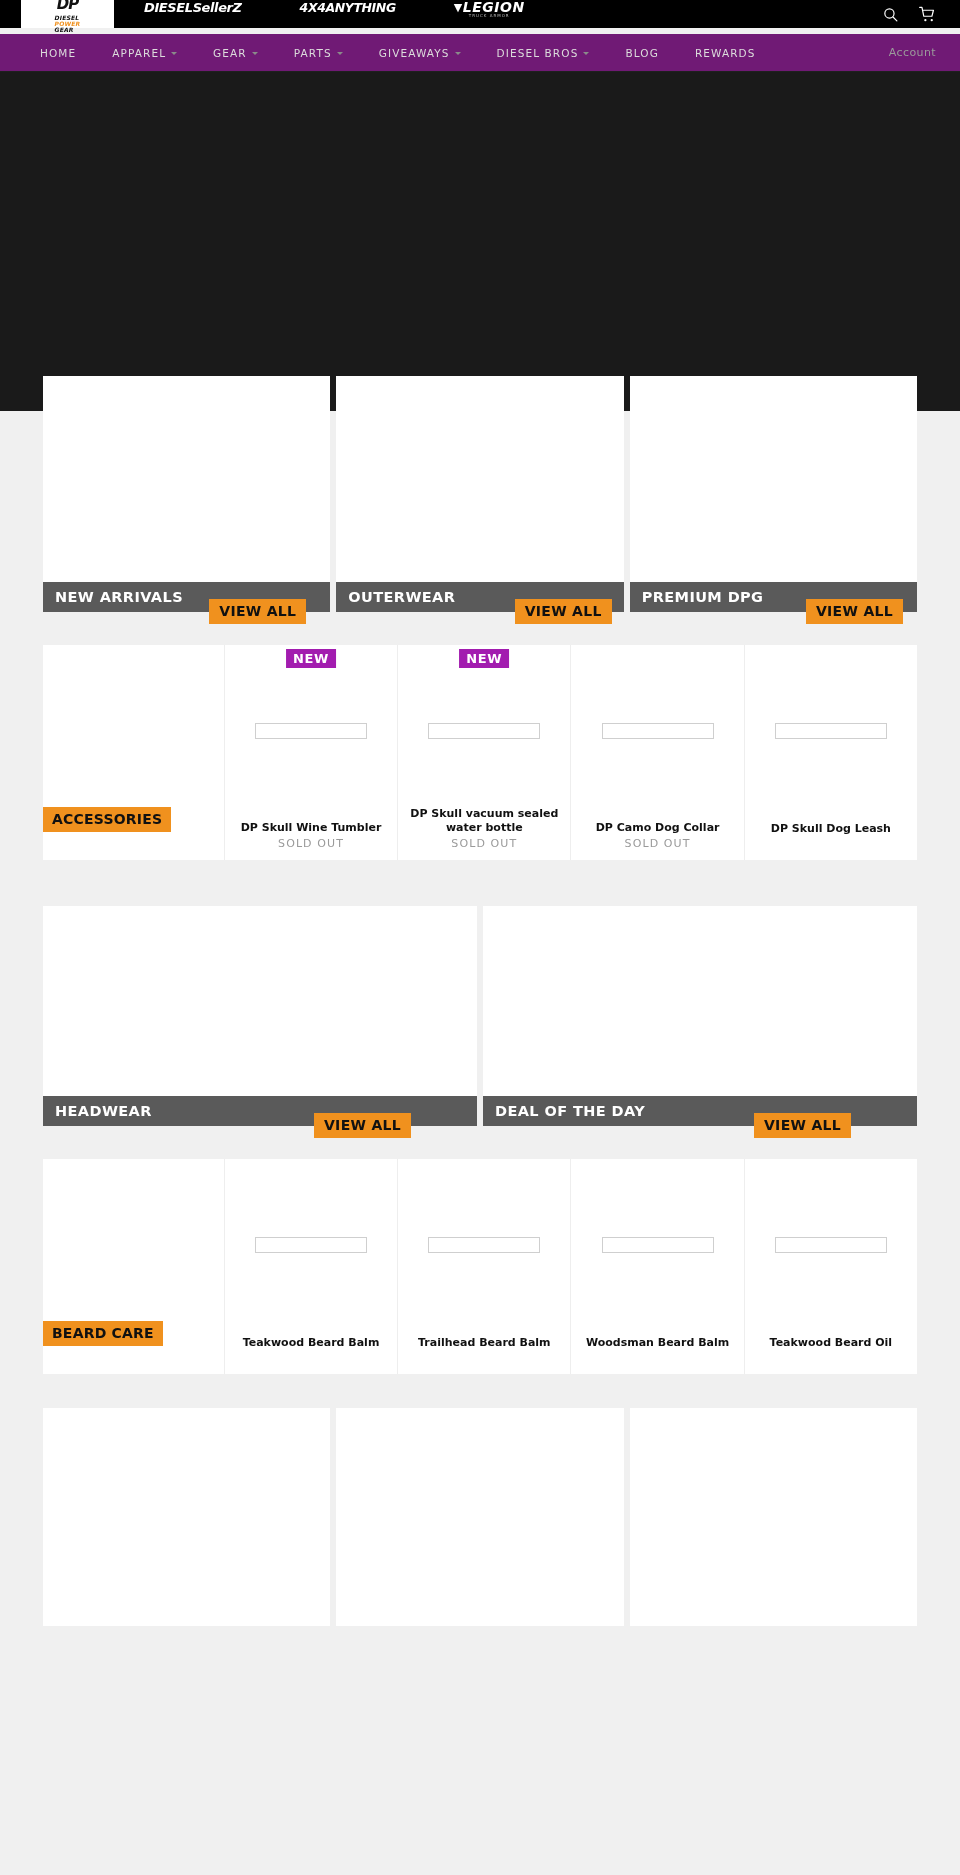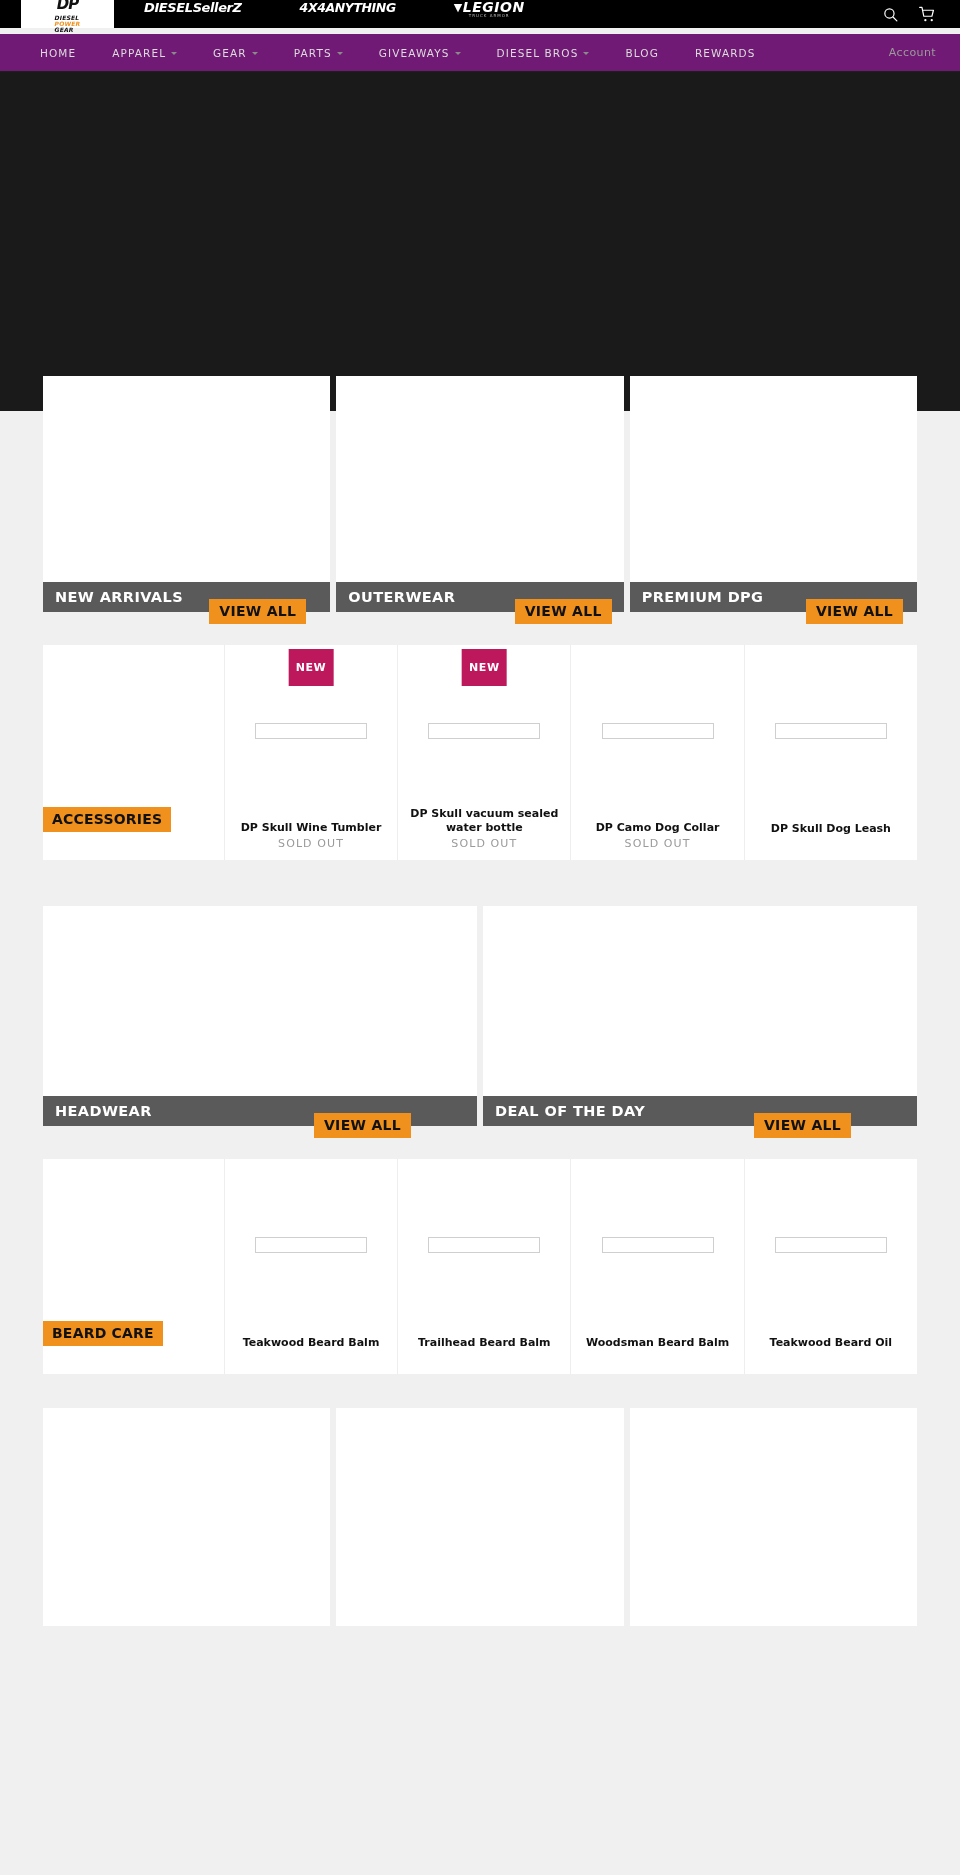--- a/index.html
+++ b/index.html
@@ -131,22 +131,22 @@
   }
   .prodcell:first-child{ border-left:none; }
   .prodcell.promo{ flex:1.05; justify-content:flex-end; align-items:flex-start; }
   .promo-label{
     background:#f0911e; color:#111111; font-weight:bold;
     font-size:14px; letter-spacing:.2px; padding:5px 9px 6px;
     margin-bottom:28px; line-height:1; white-space:nowrap; cursor:pointer;
   }
   .badge-new{
     position:absolute; top:4px; left:50%; transform:translateX(-50%);
-    background:#be185d; color:#ffffff; font-size:11px; font-weight:bold;
-    letter-spacing:.6px; padding:13px 7px; line-height:1;
+    background:#a21caf; color:#ffffff; font-size:13px; font-weight:bold;
+    letter-spacing:.6px; padding:3px 7px; line-height:1;
   }
   .prod-imgbox{
     margin-top:78px; width:112px; height:16px;
     border:1px solid #cfcfcf; background:#ffffff;
   }
   .prod-spacer{ flex:1; }
   .prod-title{
     font-size:11px; font-weight:bold; color:#111111;
     text-align:center; line-height:1.22; padding:0 6px;
     cursor:pointer;

